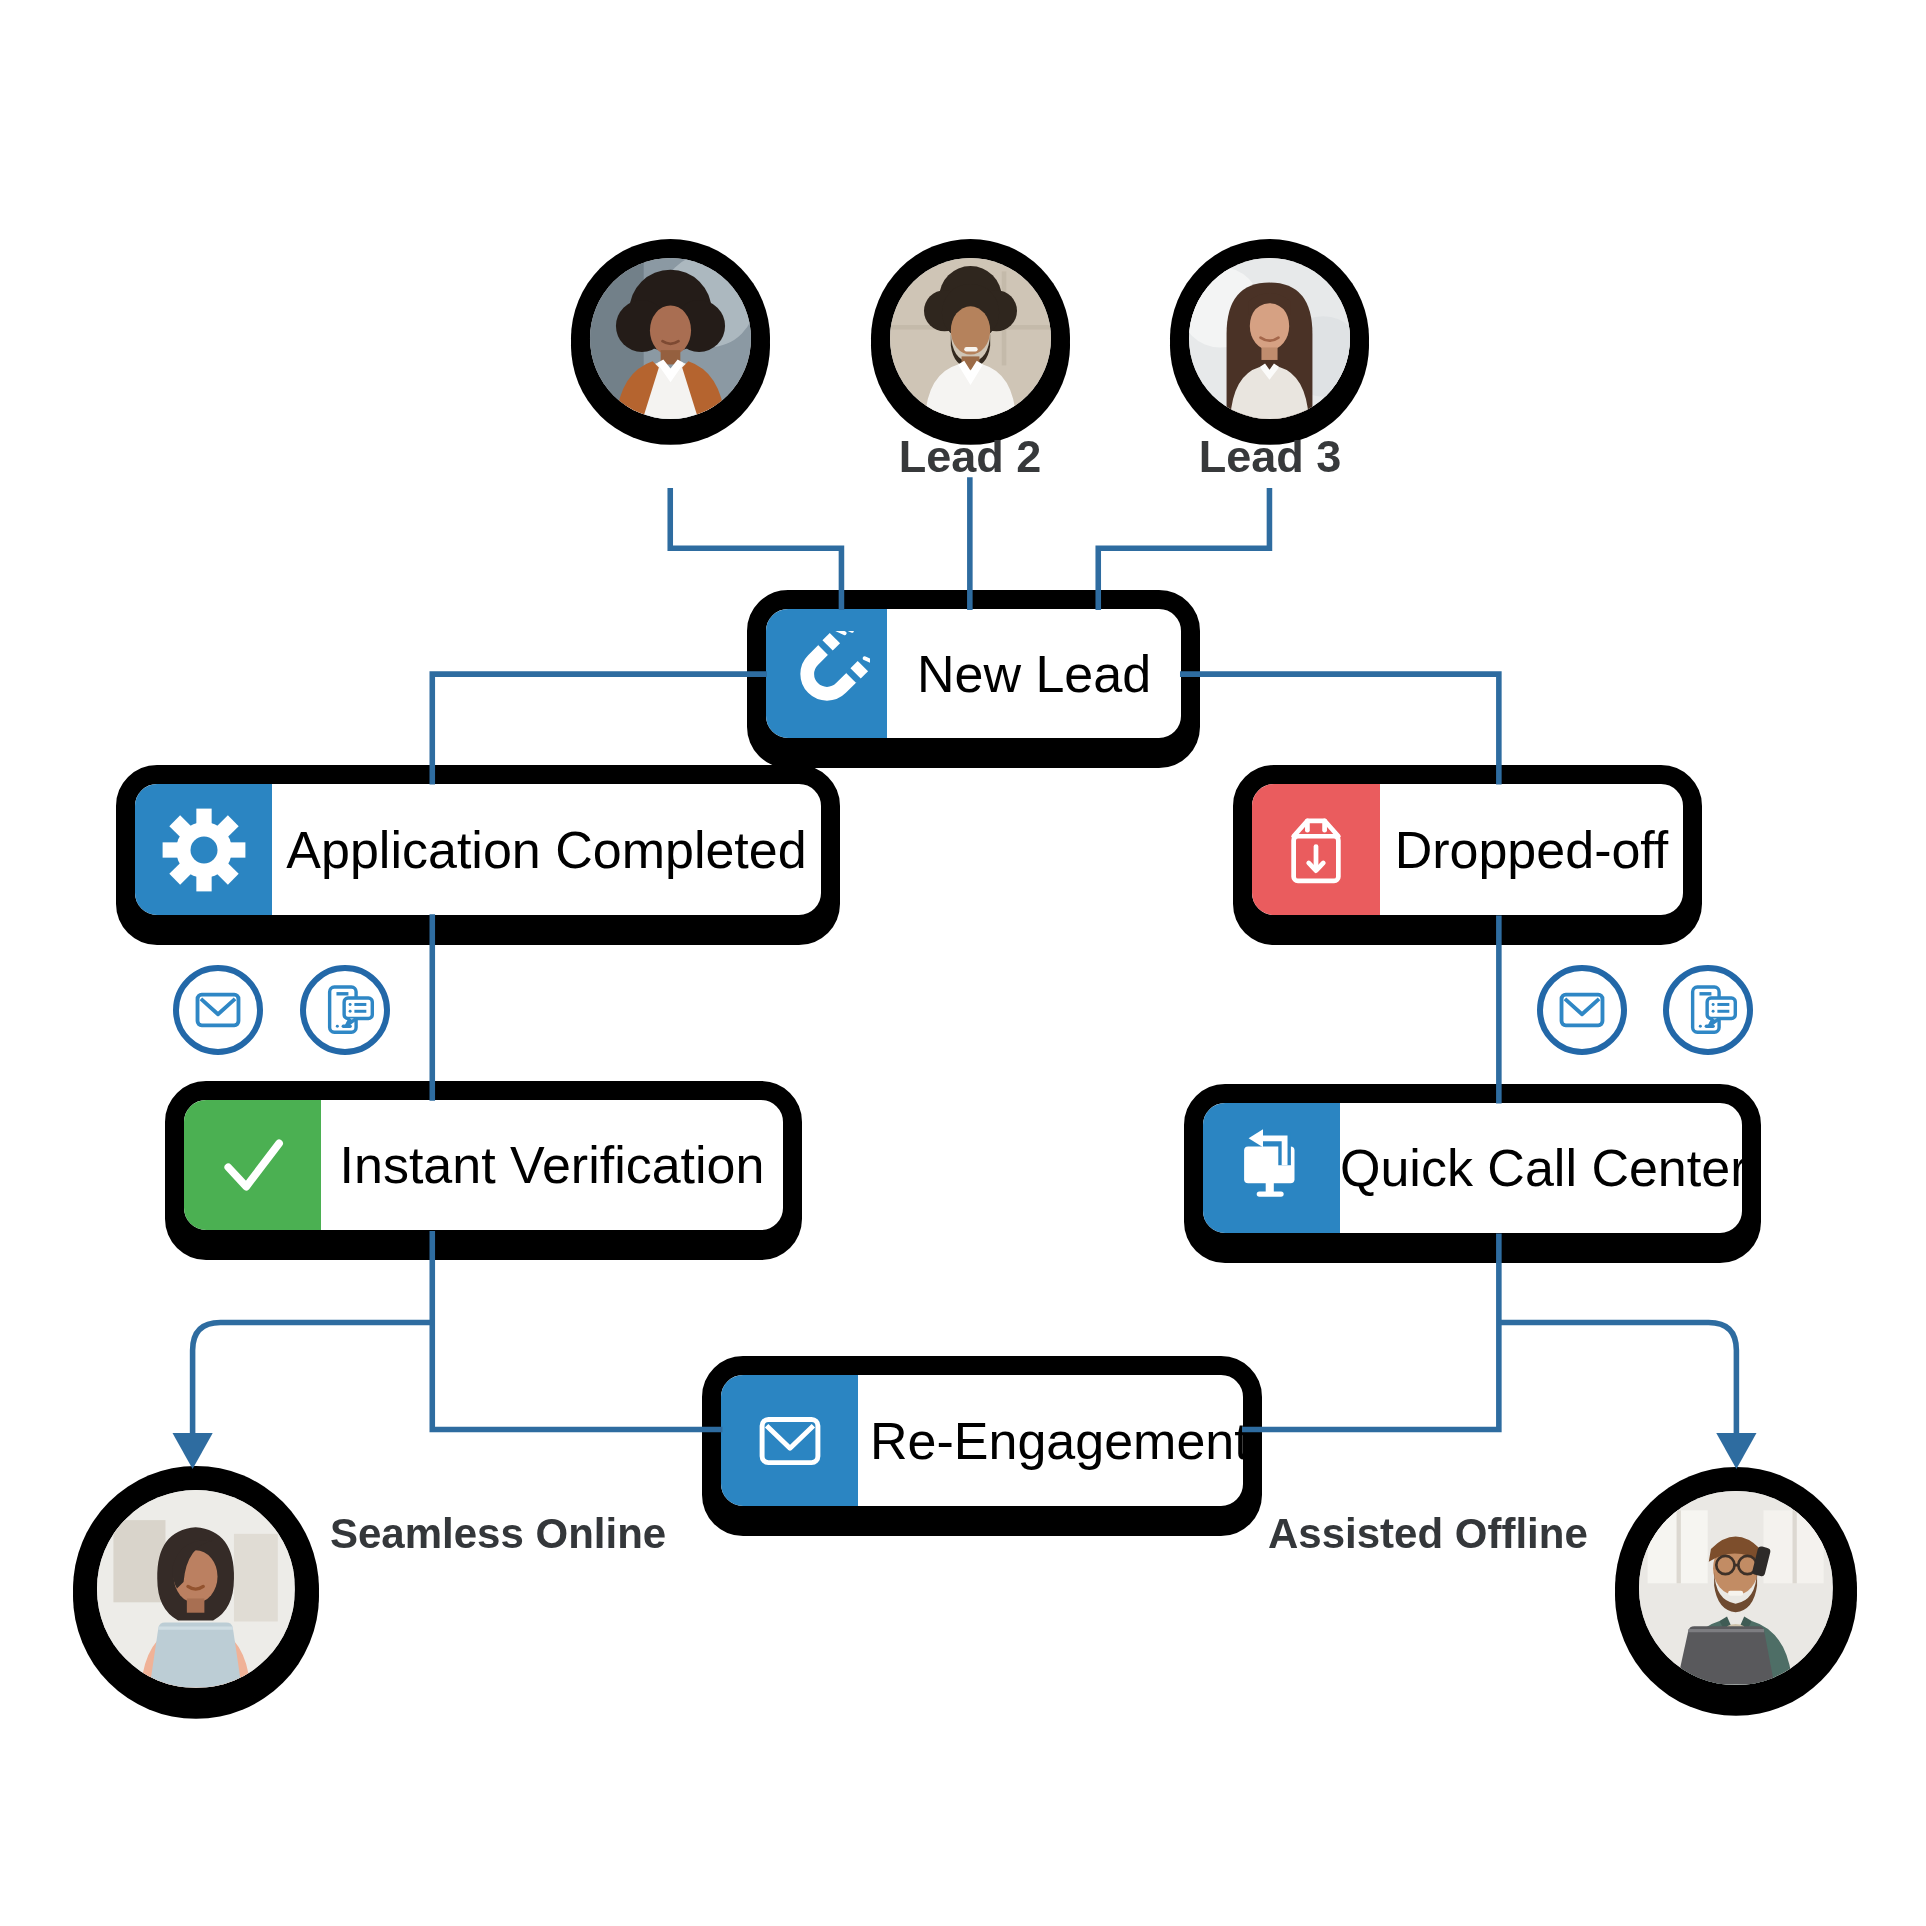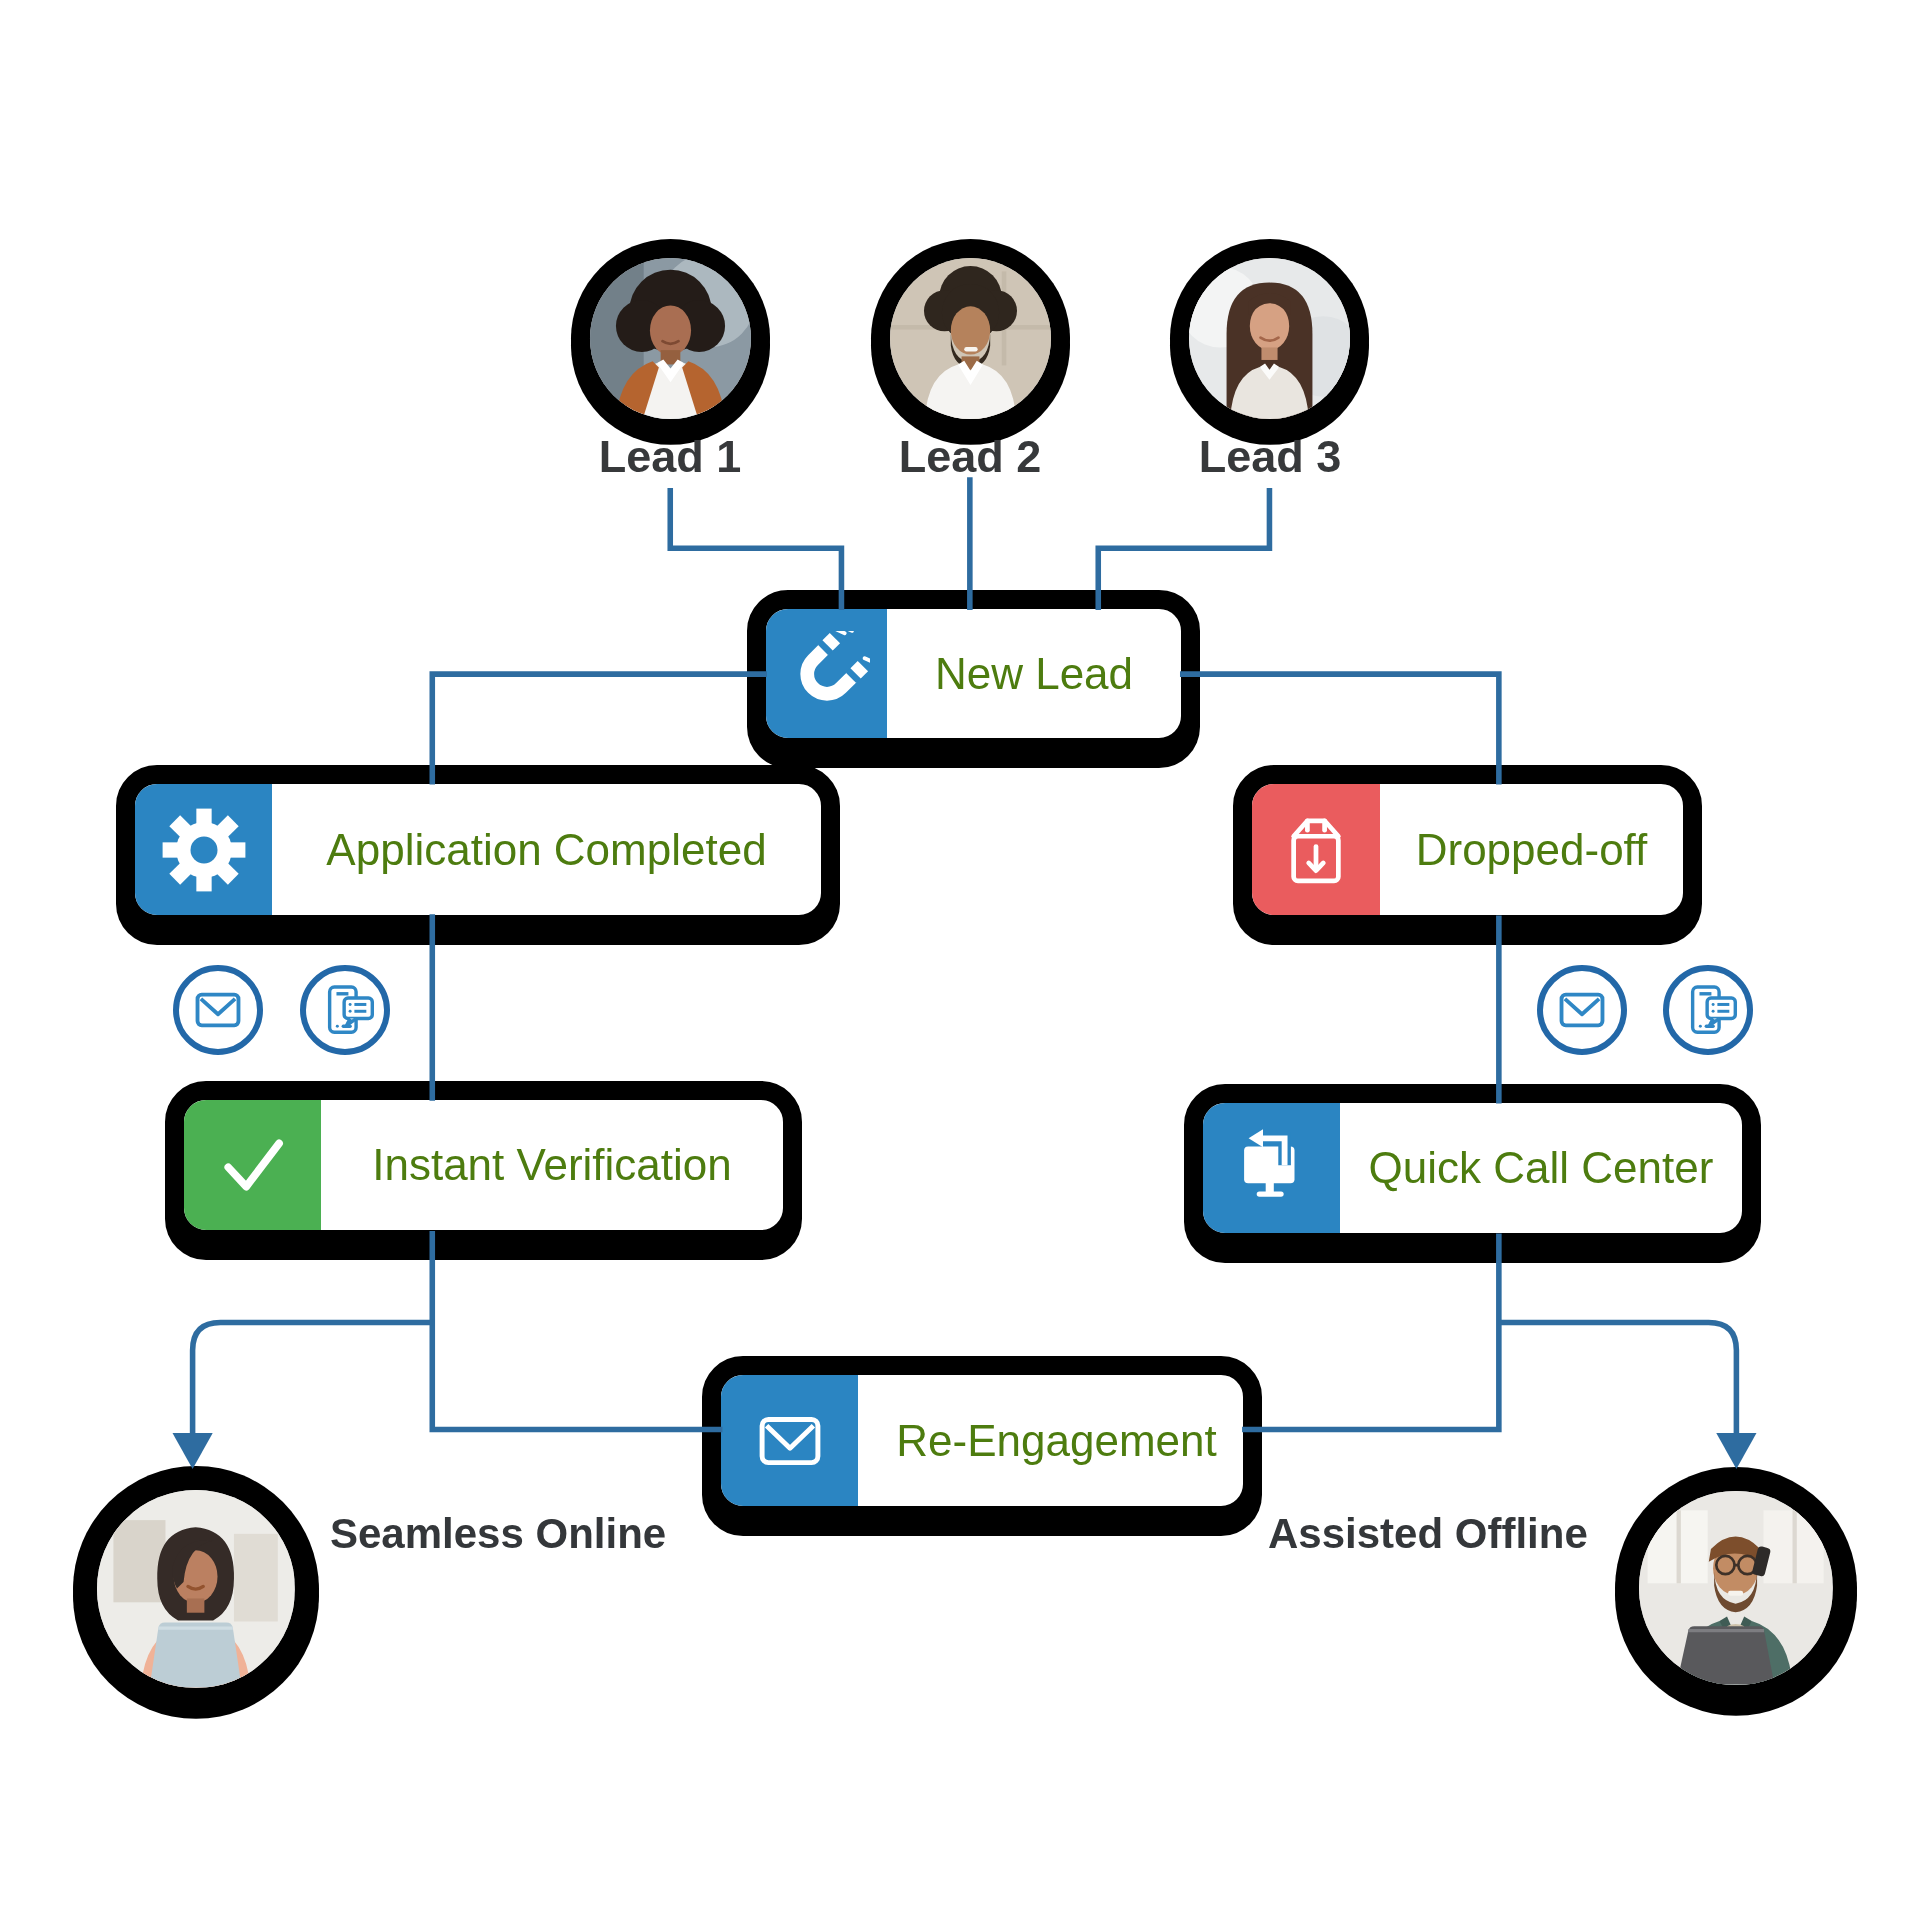--- a/index.html
+++ b/index.html
@@ -7,21 +7,21 @@
          font-family:"Liberation Sans",sans-serif;overflow:hidden;}
 
   
   .wires{position:absolute;left:0;top:0;width:1926px;height:1926px;z-index:10;pointer-events:none;}
 
   
   .node{position:absolute;display:flex;background:#ffffff;border:19px solid #000;
         border-radius:41px;box-shadow:0 11px 0 #000;box-sizing:border-box;overflow:hidden;z-index:4;}
   .node .icon-sec{flex:0 0 auto;display:flex;align-items:center;justify-content:center;}
   .node .lbl{flex:1;display:flex;align-items:center;justify-content:center;
-             font-size:44px;color:#4d7c0f;white-space:nowrap;}
+             font-size:52px;color:#000000;white-space:nowrap;}
   .bg-blue{background:#2b85c2;}
   .bg-red{background:#ea5c5e;}
   .bg-green{background:#4bb052;}
 
   #node-new-lead{left:747px;top:590px;width:453px;height:167px;}
   #node-new-lead .icon-sec{width:121px;}
   #node-application-completed{left:116px;top:765px;width:724px;height:169px;}
   #node-application-completed .icon-sec{width:137px;}
   #node-dropped-off{left:1233px;top:765px;width:469px;height:169px;}
   #node-dropped-off .icon-sec{width:128px;}
@@ -140,21 +140,20 @@
       <ellipse cx="180" cy="152" rx="44" ry="54" fill="#d6a183"></ellipse>
       <path d="M 134 128 Q 180 74 226 128 L 226 96 Q 180 60 134 96 Z" fill="#4a3226"></path>
       <path d="M 160 178 Q 180 192 200 178" stroke="#a4664a" stroke-width="6" fill="none" stroke-linecap="round"></path>
       <rect x="162" y="200" width="36" height="28" fill="#c08d6e"></rect>
       <path d="M 92 360 Q 98 262 158 244 L 180 258 L 202 244 Q 262 262 268 360 Z" fill="#e9e5df"></path>
       <path d="M 158 244 L 180 272 L 202 244 L 190 236 L 180 250 L 170 236 Z" fill="#fbfbfa"></path>
     </svg>
       </div>
   </div>
 
-  <div class="lead-label" id="label-lead-1">Lead 1</div>
   <div class="lead-label" id="label-lead-2">Lead 2</div>
   <div class="lead-label" id="label-lead-3">Lead 3</div>
 
   <div class="node" id="node-new-lead">
     <div class="icon-sec bg-blue">
       <svg width="86" height="86" viewBox="-100 -100 200 200">
         <g transform="rotate(45)" fill="none">
           <path d="M -46 -36 L -46 0 A 46 46 0 0 0 46 0 L 46 -36" stroke="#ffffff" stroke-width="32"></path>
           <rect x="-63" y="-46" width="34" height="13" fill="#2b85c2"></rect>
           <rect x="29" y="-46" width="34" height="13" fill="#2b85c2"></rect>

